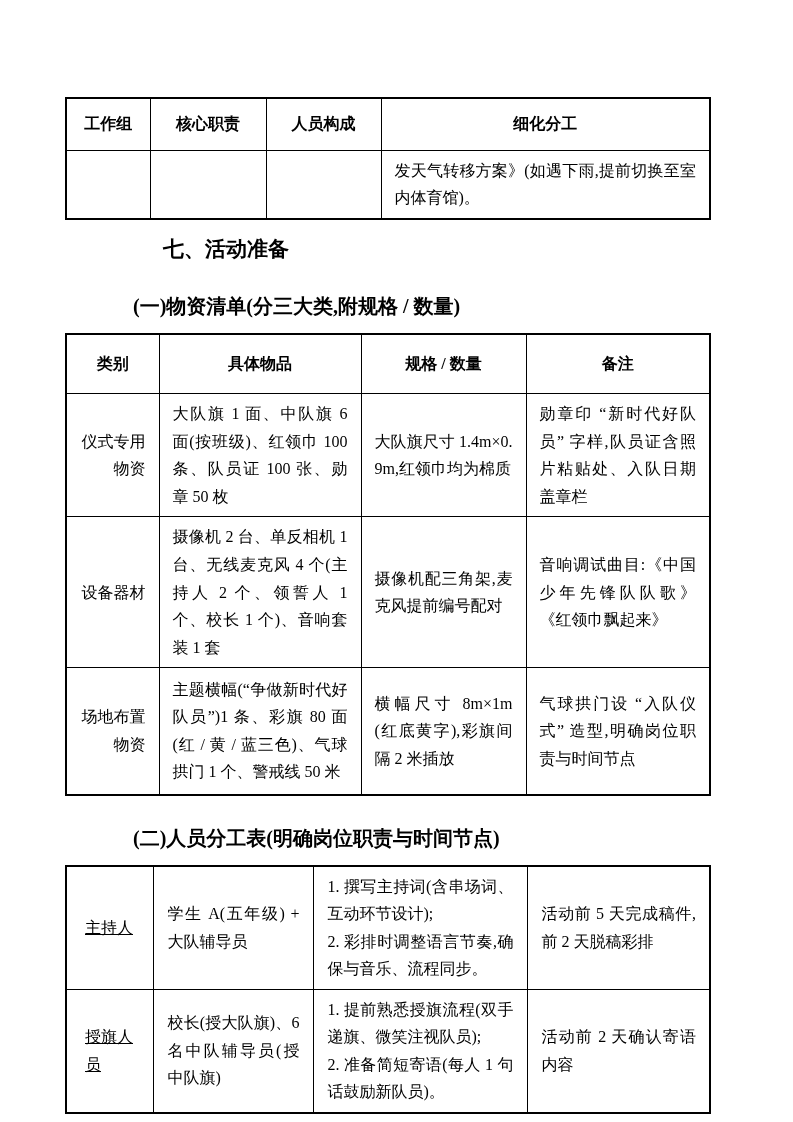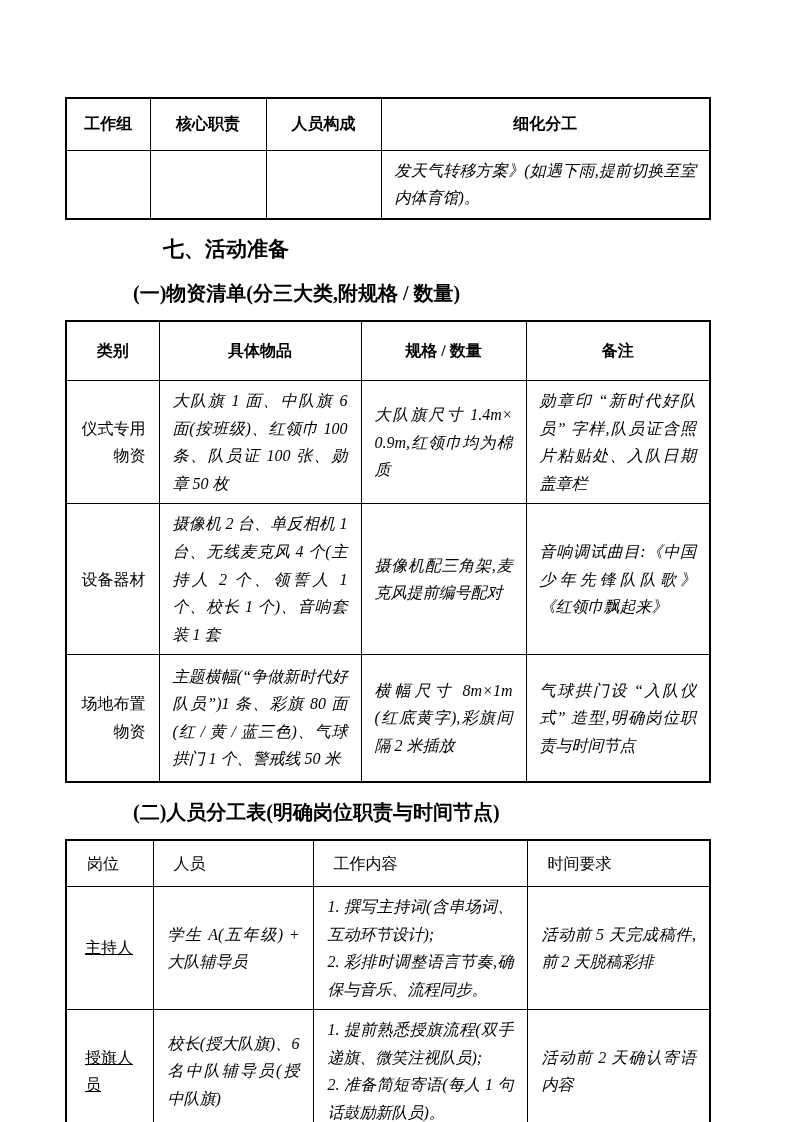--- a/index.html
+++ b/index.html
@@ -48,35 +48,35 @@
   .tbl-roles tr.hdr { height: 47px; }
   .tbl-roles tr.r1 { height: 105px; }
   .tbl-roles tr.r2 { height: 105px; }
   .tbl-roles th {
     font-weight: normal;
     text-align: left;
     padding-left: 20px;
   }
 
   td.cat { text-align: right; padding-left: 14px; }
-  td.just { text-align: justify; text-justify: inter-ideograph; font-style: italic; }
+  td.just { text-align: justify; text-justify: inter-ideograph; }
   td.pre { white-space: pre-line; }
   .tbl-roles td { padding-left: 14px; }
   .tbl-roles td.post { padding-left: 18px; text-decoration: underline; }
 
   .sec-heading {
     font-size: 21px;
     font-weight: bold;
     margin: 15px 0 0 98px;
     line-height: 1.4;
   }
   .sub-heading {
     font-size: 20px;
     font-weight: bold;
-    margin: 15px 0 13px 68px;
+    margin: 28px 0 13px 68px;
     line-height: 1.4;
   }
 </style>
 </head>
 <body>
 
 <div class="page">
 
   <table class="tbl tbl-workgroup">
     <colgroup>
@@ -143,26 +143,20 @@
   <div class="sub-heading">(二)人员分工表(明确岗位职责与时间节点)</div>
 
   <table class="tbl tbl-roles">
     <colgroup>
       <col style="width:87px">
         <col style="width:160px">
         <col style="width:214px">
         <col style="width:183px">
     </colgroup>
     <tbody>
-      <tr class="hdr">
-        <th>岗位</th>
-        <th>人员</th>
-        <th>工作内容</th>
-        <th>时间要求</th>
-      </tr>
       <tr class="r1">
         <td class="post">主持人</td>
         <td class="just">学生 A(五年级) + 大队辅导员</td>
         <td class="just pre">1. 撰写主持词(含串场词、互动环节设计);
 2. 彩排时调整语言节奏,确保与音乐、流程同步。</td>
         <td class="just">活动前 5 天完成稿件,前 2 天脱稿彩排</td>
       </tr>
       <tr class="r2">
         <td class="post">授旗人员</td>
         <td class="just">校长(授大队旗)、6 名中队辅导员(授中队旗)</td>

